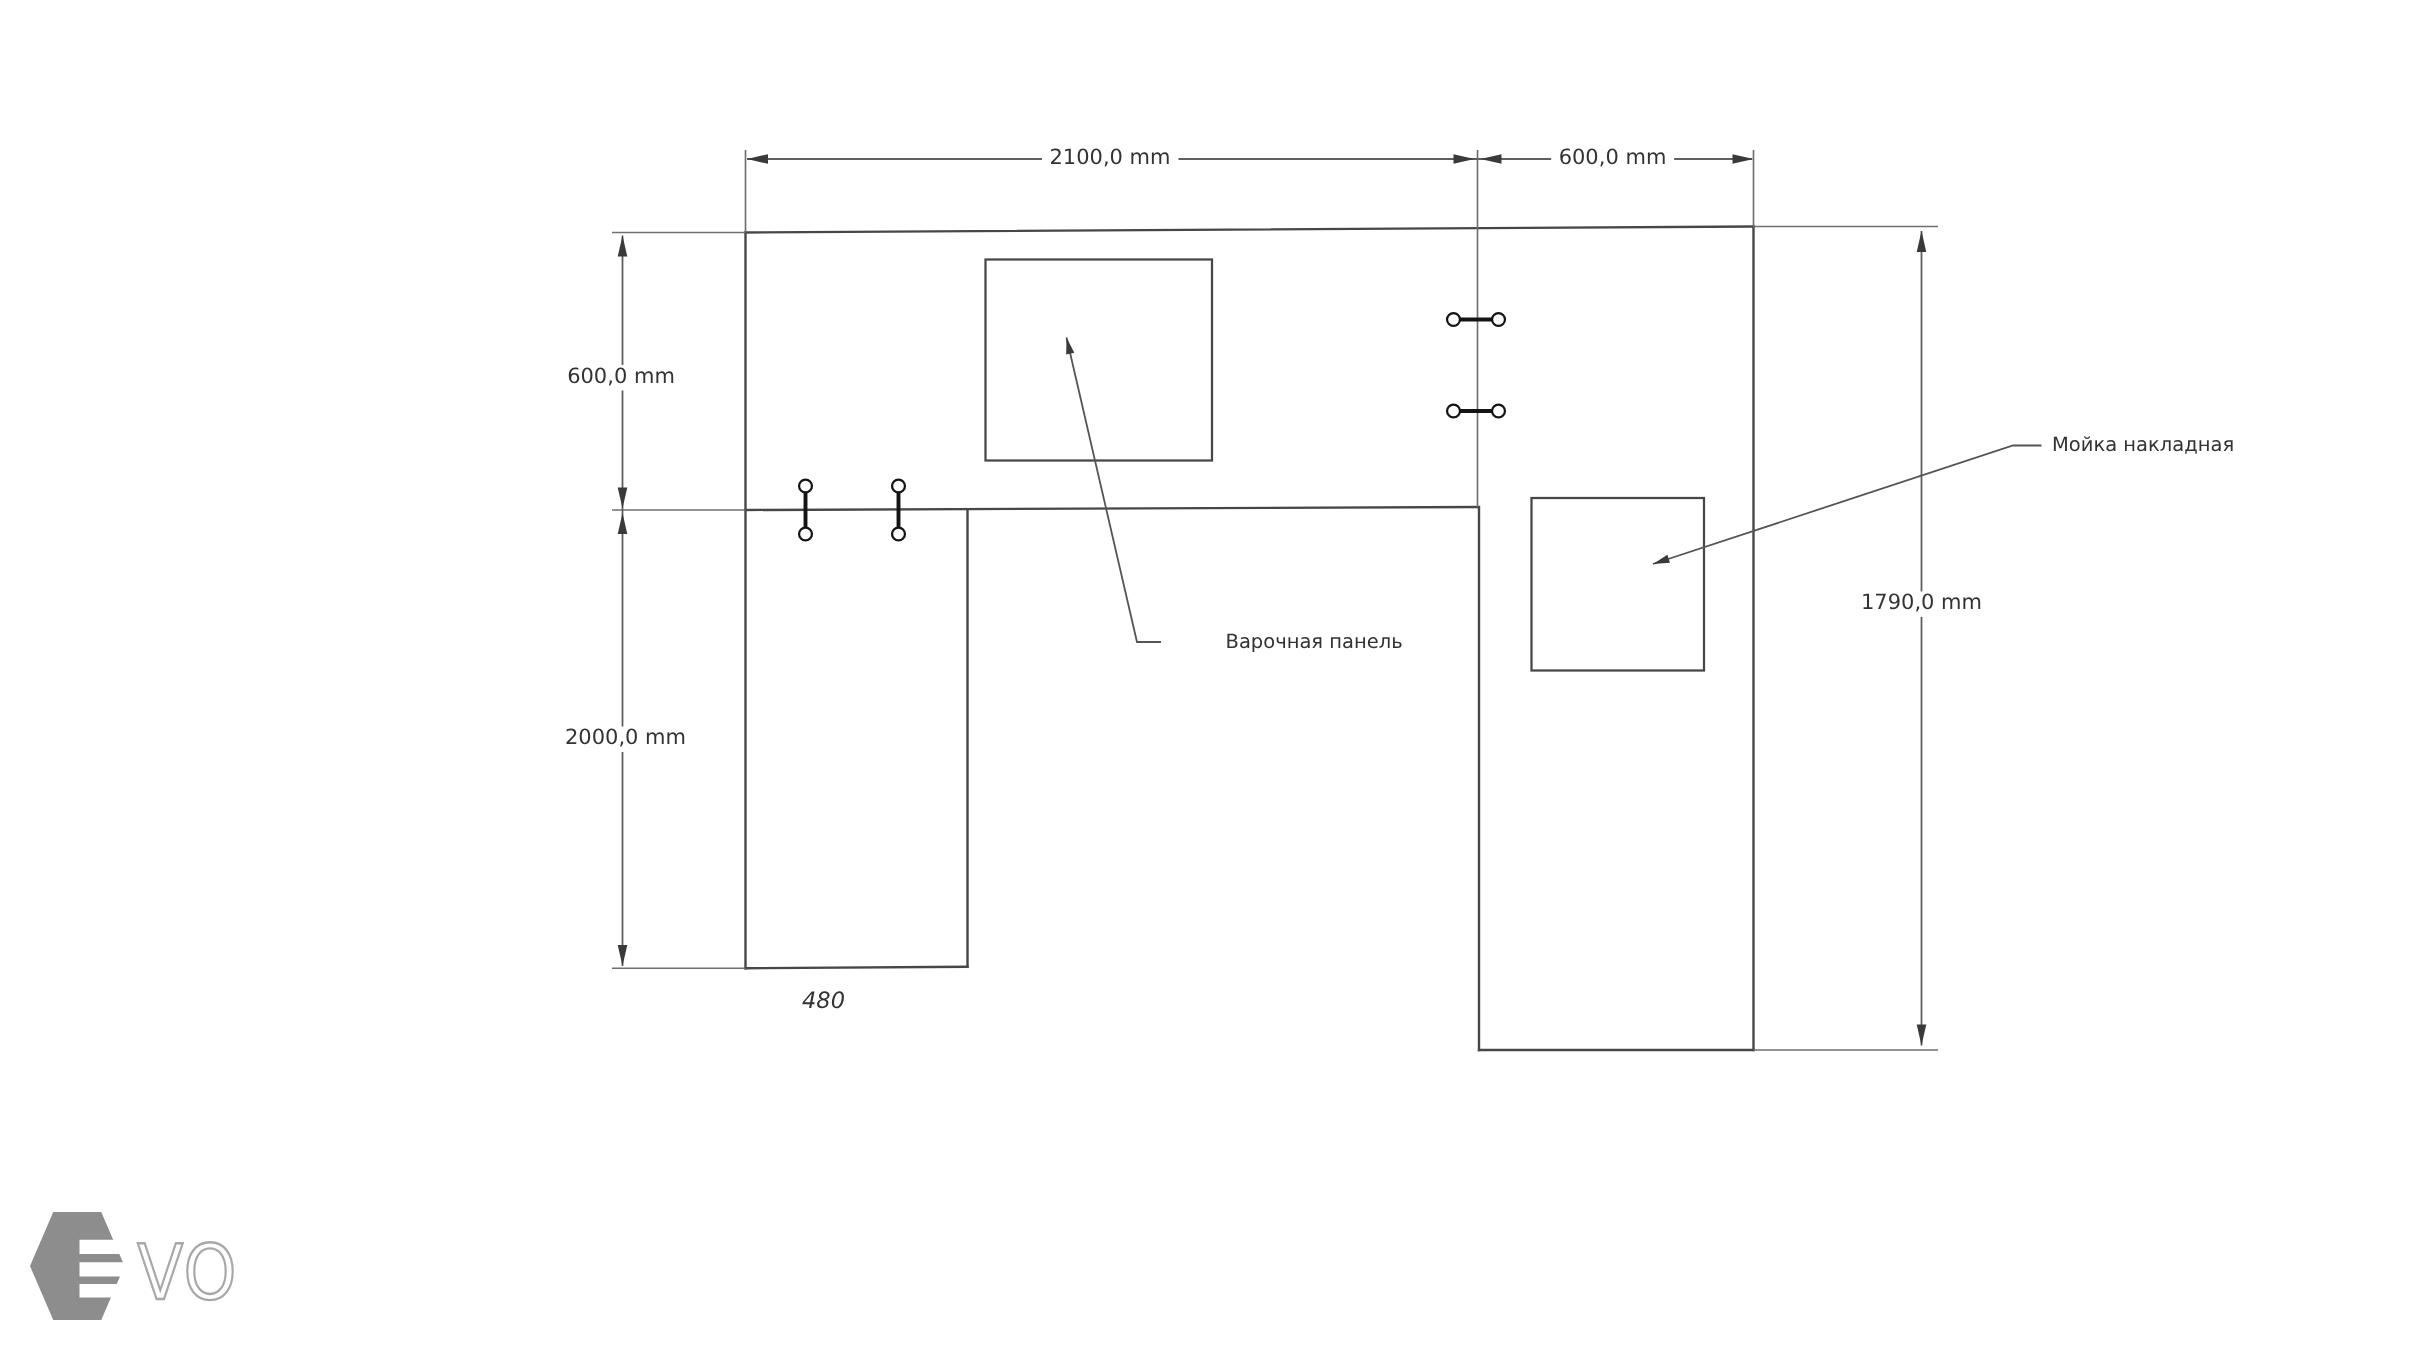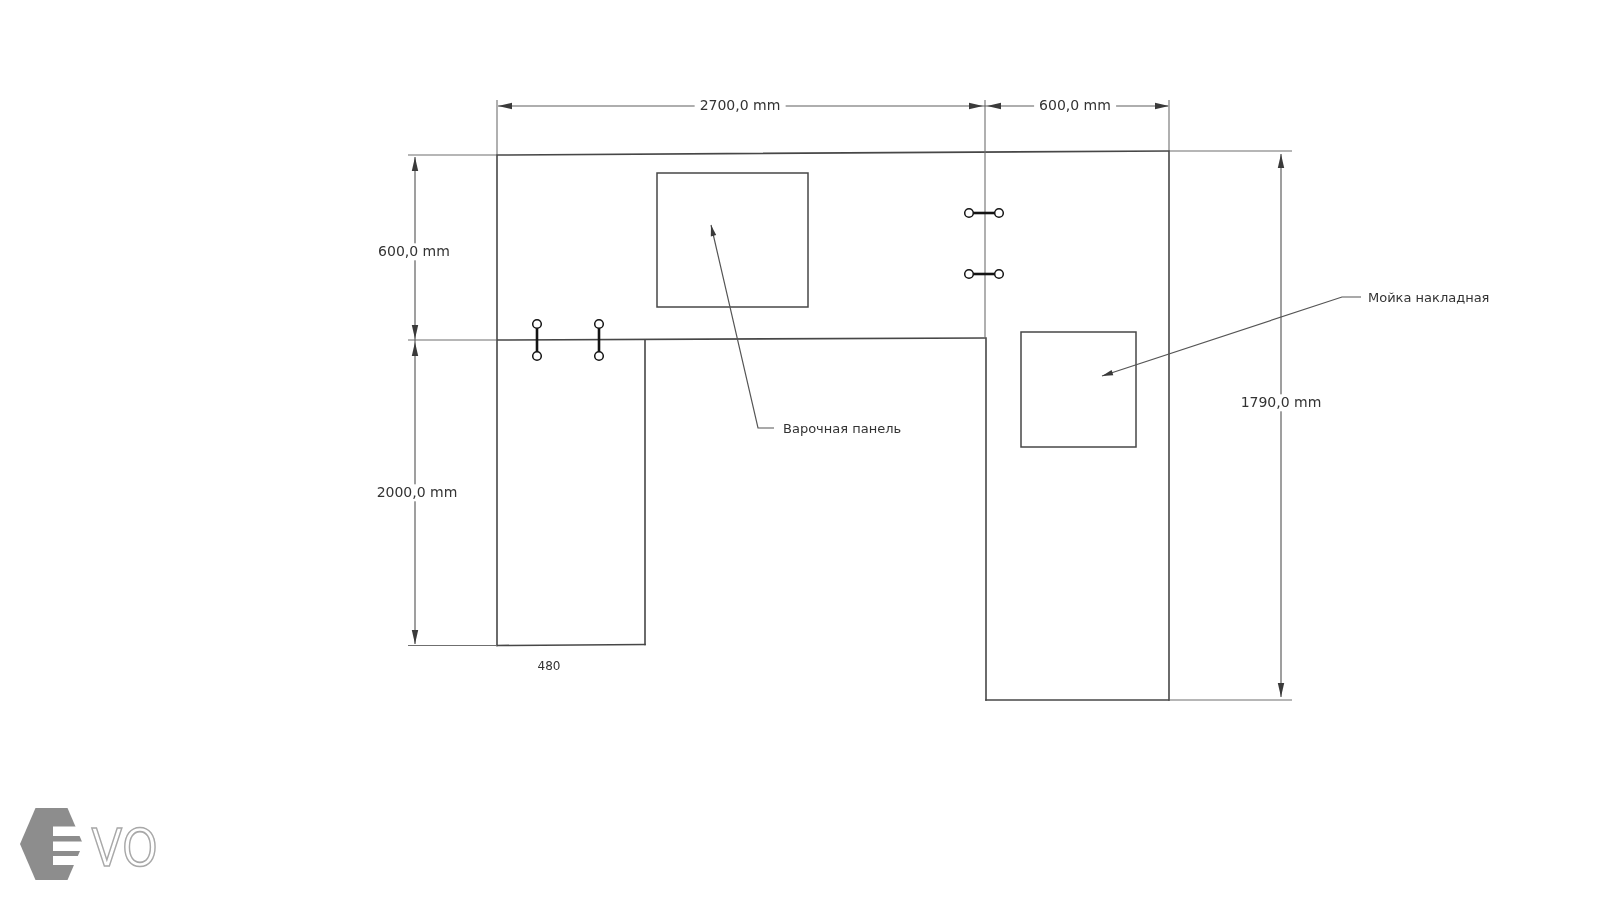--- a/index.html
+++ b/index.html
@@ -30,21 +30,22 @@
     padding: 1px 5px;
     transform: translate(-50%, -50%);
   }
   .lbl.leader {
     transform: translate(0, -50%);
     padding: 1px 2px;
     font-size: 13px;
   }
   .lbl.plain {
     background: transparent;
-    font-size: 12px;
+    font-size: 15px;
+    font-style: italic;
   }
 </style>
 </head>
 <body>
 
 <div class="stage">
 
   <svg class="drawing" width="1624" height="900" viewBox="0 0 1624 900">
 
     <g stroke="#474747" stroke-width="1.6" fill="none" stroke-linecap="square">
@@ -130,23 +131,23 @@
       <polygon points="20,844 35.5,808 67.5,808 83,844 67.5,880 35.5,880" fill="#8d8d8d"></polygon>
       <g fill="#ffffff">
         <rect x="53" y="826.5" width="40" height="9.5"></rect>
         <rect x="53" y="841.5" width="40" height="9.5"></rect>
         <rect x="53" y="856" width="40" height="9"></rect>
       </g>
       <text x="104" y="866" font-size="51" letter-spacing="1" transform="scale(0.88,1)" fill="#ffffff" stroke="#a8a8a8" stroke-width="1.6" font-family="DejaVu Sans, Liberation Sans, sans-serif">VO</text>
     </g>
   </svg>
 
-  <div class="lbl" style="left:740px;  top:106px;">2700,0 mm</div>
+  <div class="lbl" style="left:740px;  top:106px;">2100,0 mm</div>
   <div class="lbl" style="left:1075px; top:106px;">600,0 mm</div>
   <div class="lbl" style="left:414px;  top:252px;">600,0 mm</div>
   <div class="lbl" style="left:417px;  top:493px;">2000,0 mm</div>
   <div class="lbl" style="left:1281px; top:403px;">1790,0 mm</div>
   <div class="lbl plain" style="left:549px; top:667px;">480</div>
 
-  <div class="lbl leader" style="left:781px;  top:429px;">Варочная панель</div>
+  <div class="lbl leader" style="left:815px;  top:429px;">Варочная панель</div>
   <div class="lbl leader" style="left:1366px; top:298px;">Мойка накладная</div>
 
 </div>
 
 </body></html>

